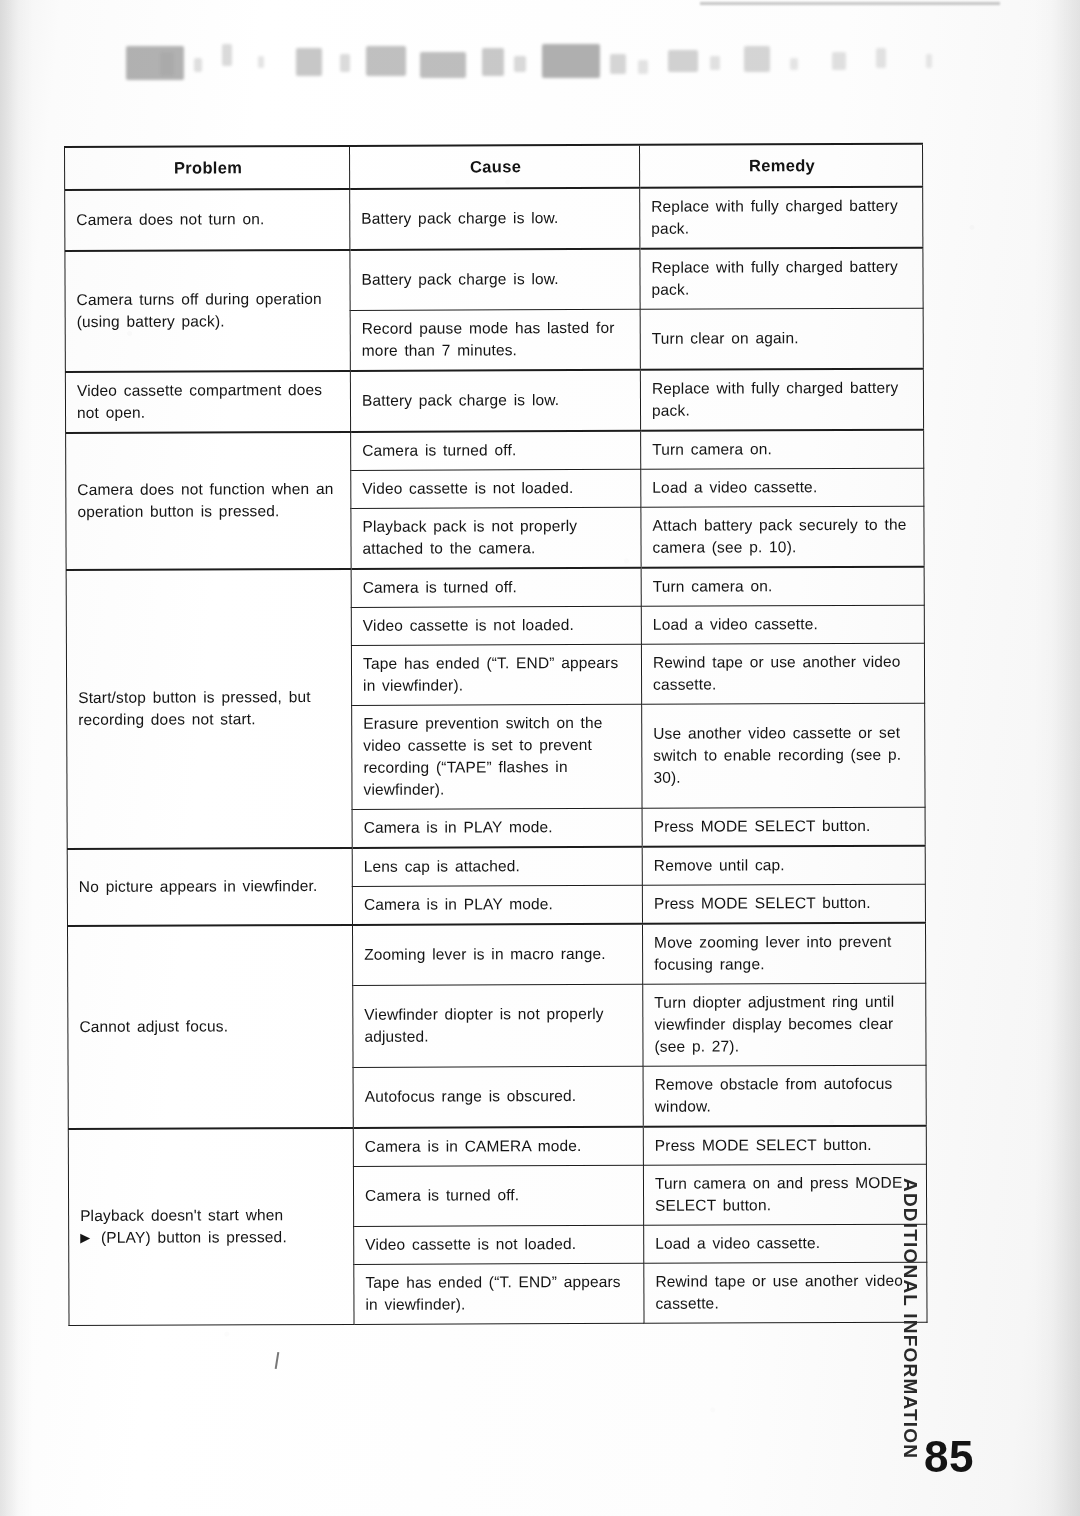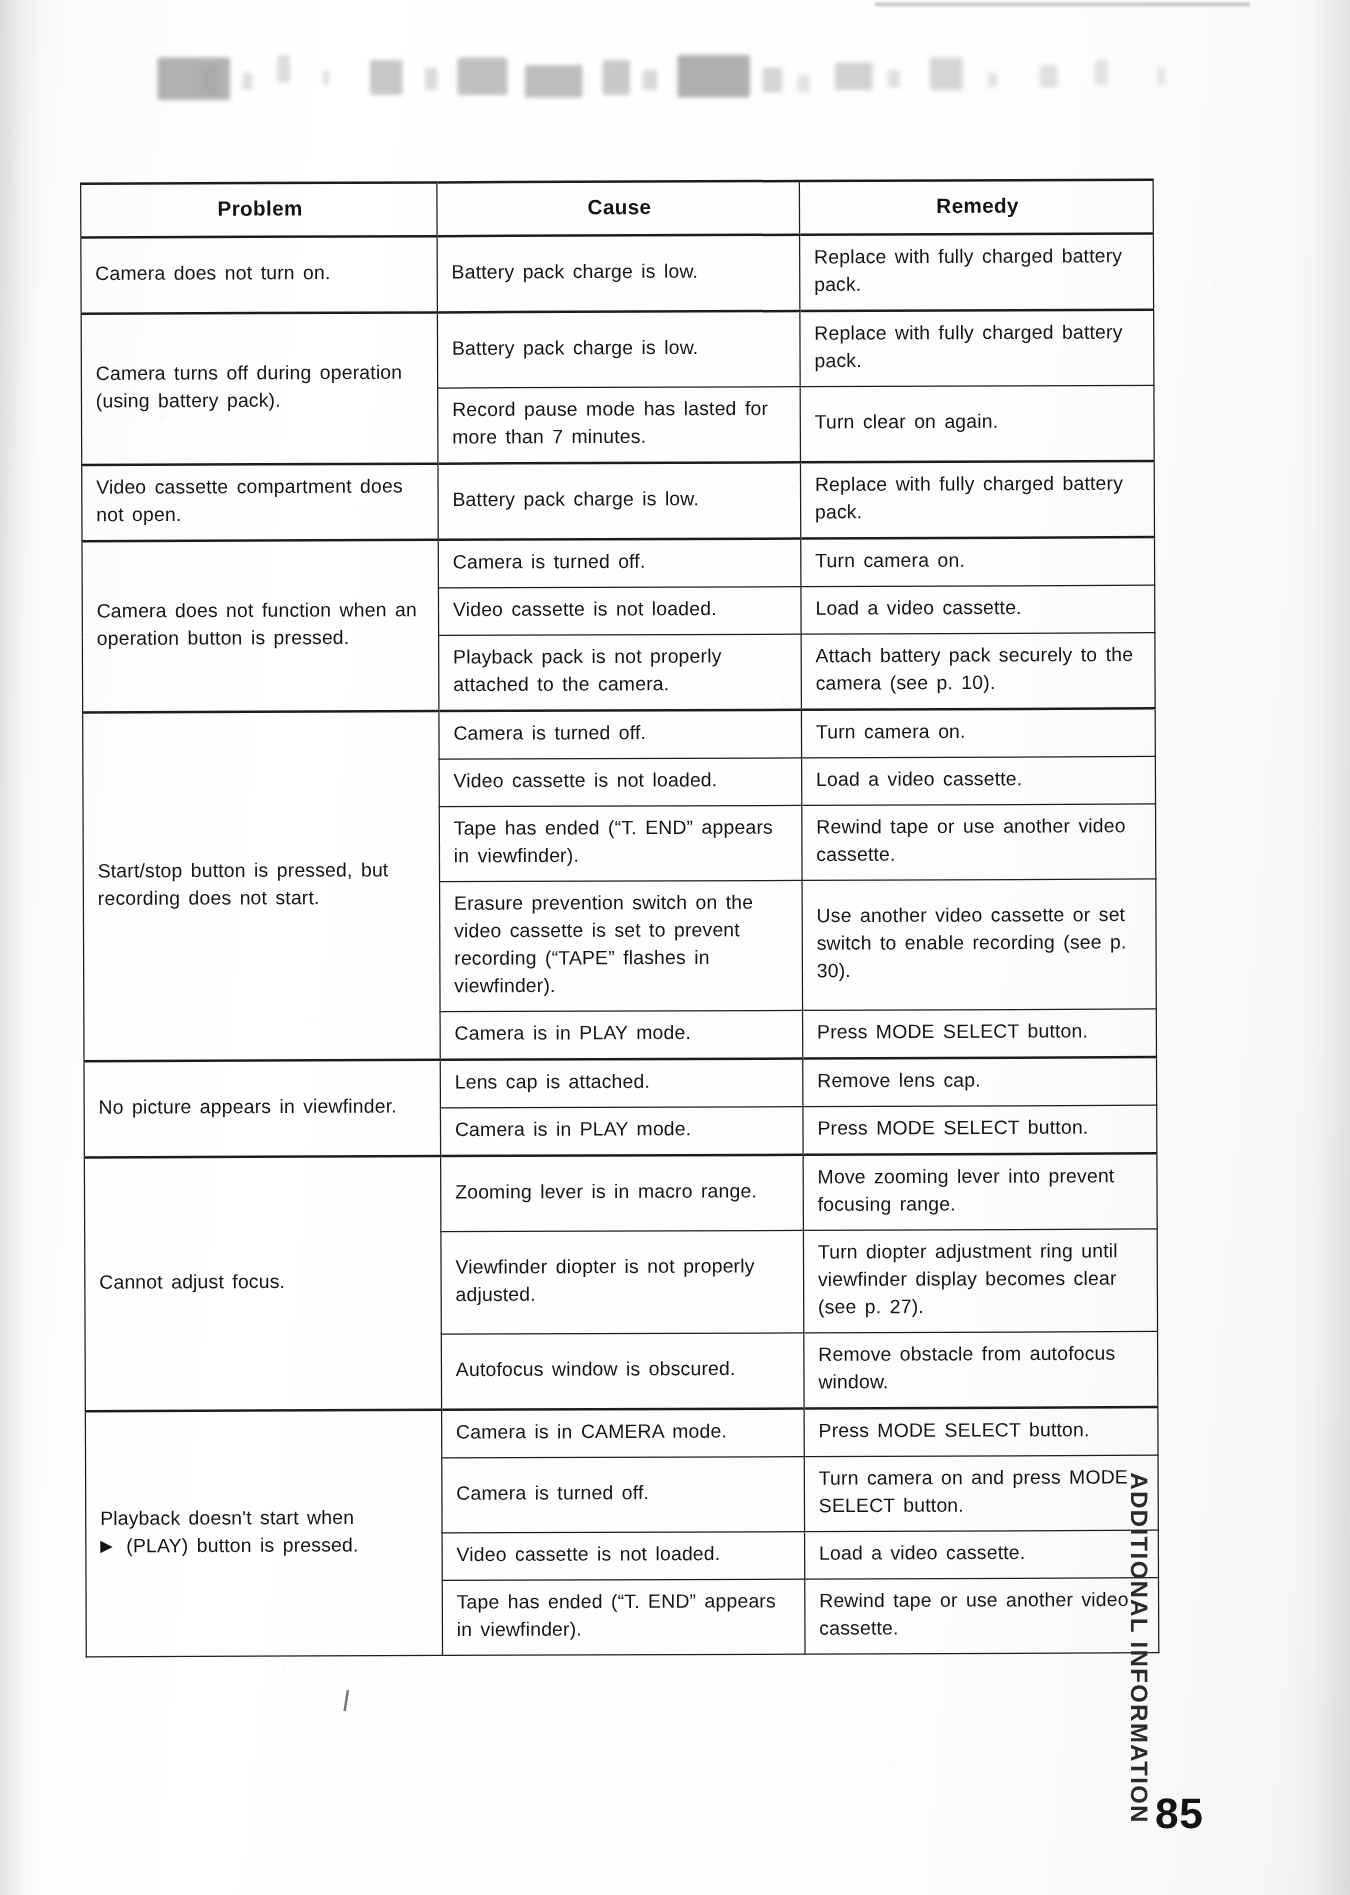--- a/index.html
+++ b/index.html
@@ -149,21 +149,21 @@
     letter-spacing: 1.2px;
     color: #2a2a2a;
     white-space: nowrap;
   }
 
   
   #page-number {
     position: absolute;
     left: 924px;
     top: 1432px;
-    font-size: 34px;
+    font-size: 44px;
     font-weight: bold;
     letter-spacing: .5px;
     color: #141414;
   }
 </style>
 </head>
 <body>
 
 <div id="page">
   <div id="grain"></div>
@@ -259,37 +259,37 @@
             <td>Erasure prevention switch on the video cassette is set to prevent recording (“TAPE” flashes in viewfinder).</td>
             <td>Use another video cassette or set switch to enable recording (see p. 30).</td>
           </tr>
           <tr>
             <td>Camera is in PLAY mode.</td>
             <td>Press MODE SELECT button.</td>
           </tr>
           <tr class="group-start">
             <td class="problem-cell" rowspan="2">No picture appears in viewfinder.</td>
             <td>Lens cap is attached.</td>
-            <td>Remove lens cap.</td>
+            <td>Remove until cap.</td>
           </tr>
           <tr>
             <td>Camera is in PLAY mode.</td>
             <td>Press MODE SELECT button.</td>
           </tr>
           <tr class="group-start">
             <td class="problem-cell" rowspan="3">Cannot adjust focus.</td>
             <td>Zooming lever is in macro range.</td>
             <td>Move zooming lever into prevent focusing range.</td>
           </tr>
           <tr>
             <td>Viewfinder diopter is not properly adjusted.</td>
             <td>Turn diopter adjustment ring until viewfinder display becomes clear (see p. 27).</td>
           </tr>
           <tr>
-            <td>Autofocus window is obscured.</td>
+            <td>Autofocus range is obscured.</td>
             <td>Remove obstacle from autofocus window.</td>
           </tr>
           <tr class="group-start">
             <td class="problem-cell" rowspan="4">
               <div>Playback doesn't start when</div>
               <div><span class="play-glyph">▶</span> (PLAY) button is pressed.</div>
             </td>
             <td>Camera is in CAMERA mode.</td>
             <td>Press MODE SELECT button.</td>
           </tr>

